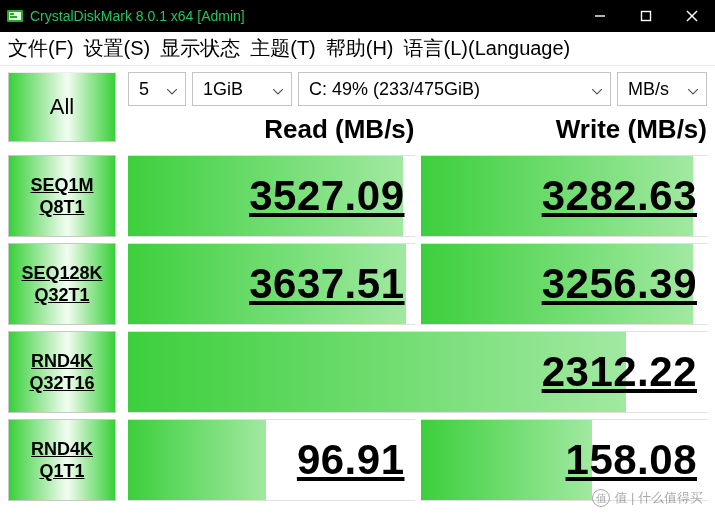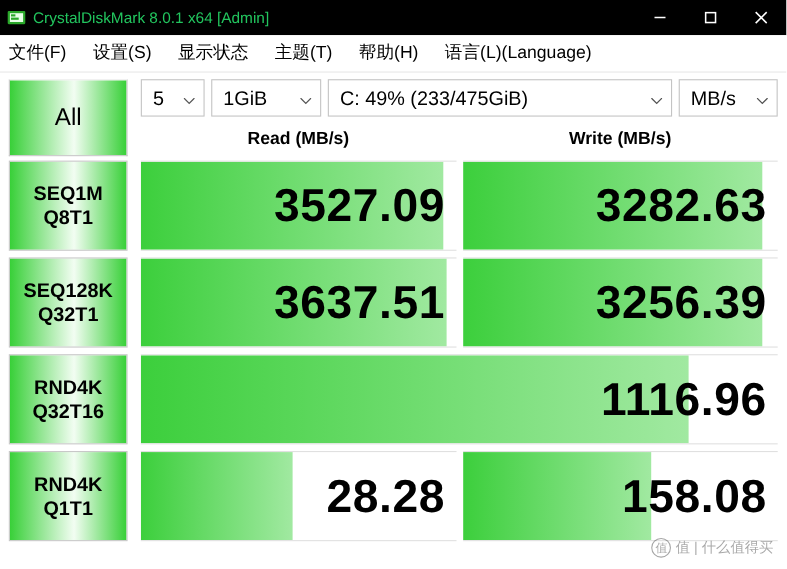--- a/index.html
+++ b/index.html
@@ -31,22 +31,22 @@
     display: flex; align-items: center; justify-content: center;
     color: #fff;
   }
   .titlebar .winbtn svg { display: block; }
   .menubar {
     background: #fff;
     height: 34px;
     display: flex;
     align-items: center;
     padding: 0 8px;
-    gap: 24px;
-    font-size: 16px;
+    gap: 10px;
+    font-size: 20px;
     color: #000;
     border-bottom: 1px solid #e8e8e8;
   }
   .menubar .menu-item { cursor: default; }
   .controls {
     display: flex;
     align-items: stretch;
     padding: 6px 8px 4px 8px;
     gap: 6px;
   }
@@ -85,27 +85,28 @@
   .sel.size  { width: 100px; }
   .sel.drive { flex: 1; }
   .sel.unit  { width: 90px; }
   .headers {
     display: flex;
     padding: 0 8px 2px 8px;
     gap: 6px;
   }
   .headers .hdr {
     flex: 1;
-    text-align: center;
+    text-align: right;
     font-weight: 700;
-    font-size: 16px;
+    font-size: 26px;
     padding: 4px 0 6px 0;
   }
   .results {
     padding: 0 8px;
+    text-decoration: underline;
   }
   .row {
     display: flex;
     gap: 6px;
     margin-bottom: 6px;
     height: 82px;
   }
   .test-btn {
     width: 108px;
     background: linear-gradient(to right, #38d038 0%, #9ee89e 30%, #f2fdf2 55%, #9ee89e 75%, #38d038 100%);
@@ -266,31 +267,31 @@
       <span class="val">3256.39</span>
     </div>
   </div>
   <div class="row">
     <div class="test-btn">
       <span>RND4K</span>
       <span>Q32T16</span>
     </div>
     <div class="cell">
       <div class="bar" style="width: 86%;"></div>
-      <span class="val">1116.96</span>
+      <span class="val">2312.22</span>
     </div>
   </div>
   <div class="row">
     <div class="test-btn">
       <span>RND4K</span>
       <span>Q1T1</span>
     </div>
     <div class="cell">
       <div class="bar" style="width: 48%;"></div>
-      <span class="val">28.28</span>
+      <span class="val">96.91</span>
     </div>
     <div class="cell">
       <div class="bar" style="width: 60%;"></div>
       <span class="val">158.08</span>
     </div>
   </div>
 </div>
 
 <div class="watermark">
   <span class="coin">值</span>

